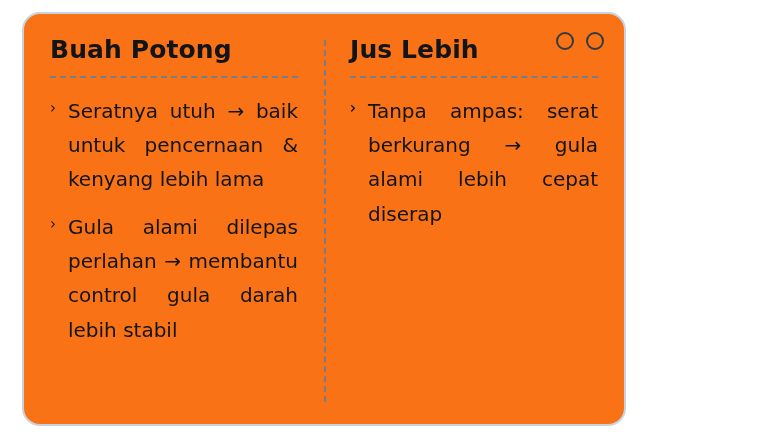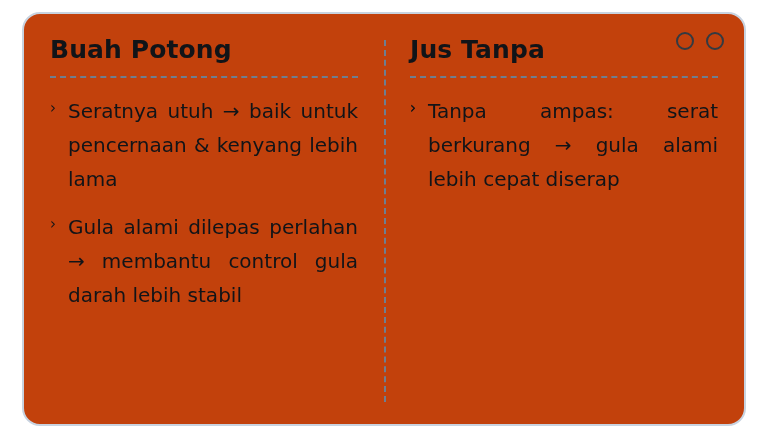--- a/index.html
+++ b/index.html
@@ -11,24 +11,24 @@
     overflow: hidden;
   }
   body {
     font-family: "DejaVu Sans", sans-serif;
   }
 
   .card {
     position: absolute;
     left: 22px;
     top: 12px;
-    width: 724px;
+    width: 604px;
     height: 414px;
     box-sizing: border-box;
-    background: #c2410c;
+    background: #f97316;
     border: 2px solid #c8d3e0;
     border-radius: 18px;
   }
 
   .columns {
     display: flex;
     width: 100%;
     height: 100%;
     box-sizing: border-box;
     padding: 22px 26px 18px 26px;
@@ -141,21 +141,21 @@
           <span>Seratnya utuh → baik untuk pencernaan &amp; kenyang lebih lama</span>
         </li>
         <li class="bullet">
           <span class="chev">›</span>
           <span>Gula alami dilepas perlahan → membantu control gula darah lebih stabil</span>
         </li>
       </ul>
     </div>
 
     <div class="col col-right">
-      <h2 class="col-title">Jus Tanpa</h2>
+      <h2 class="col-title">Jus Lebih</h2>
       <hr class="title-rule">
       <ul class="bullets">
         <li class="bullet">
           <span class="chev">›</span>
         </li>
         <li class="bullet">
           <span class="chev">›</span>
           <span>Tanpa ampas: serat berkurang → gula alami lebih cepat diserap</span>
         </li>
       </ul>

